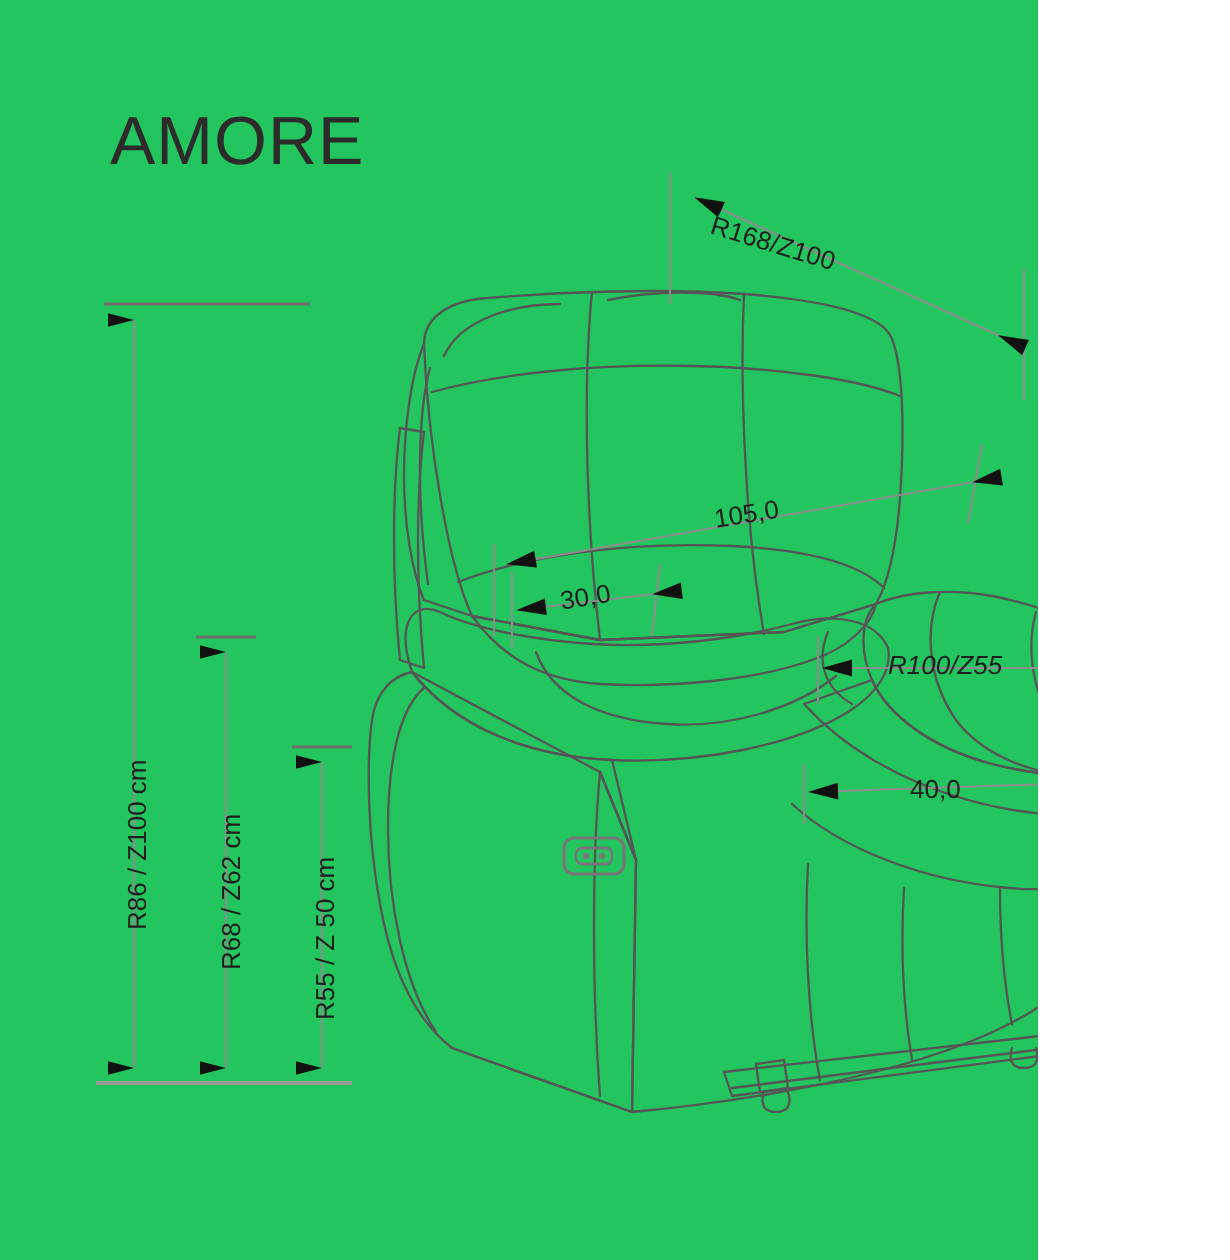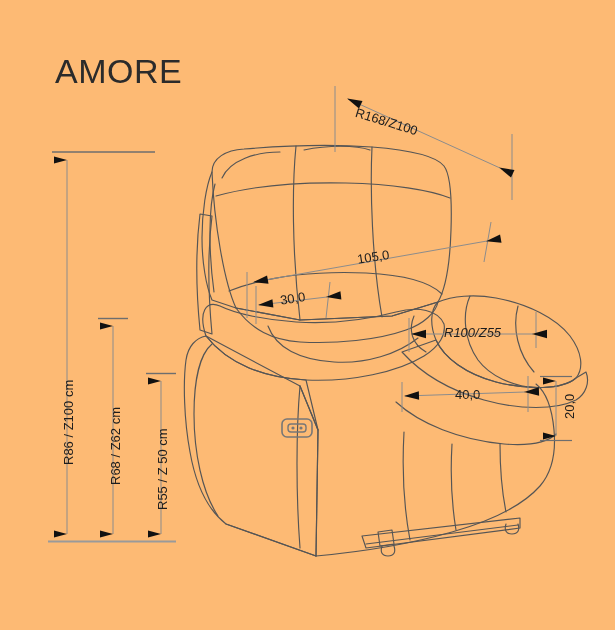--- a/index.html
+++ b/index.html
@@ -3,23 +3,23 @@
 <meta charset="utf-8">
 <title>AMORE technical drawing</title>
 <style>
   html, body {
     margin: 0;
     padding: 0;
     background: #ffffff;
   }
   #sheet {
     position: relative;
-    width: 615px;
+    width: 519px;
     height: 630px;
-    background: #fdba74;
+    background: #22c55e;
     overflow: hidden;
     font-family: "Liberation Sans", sans-serif;
   }
   #sheet svg {
     position: absolute;
     left: 0;
     top: 0;
     display: block;
   }
   .product-title {

